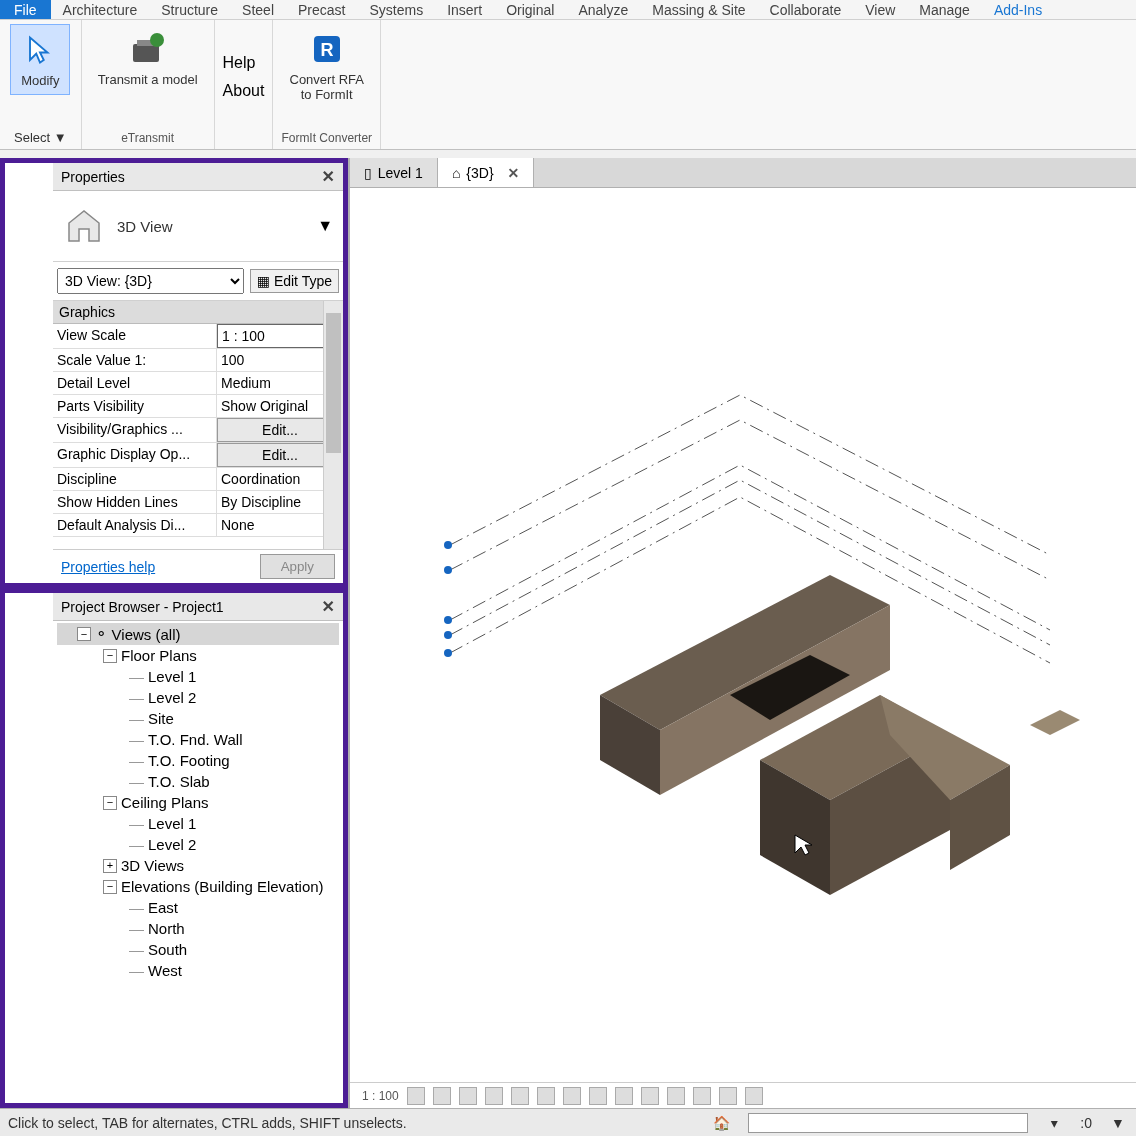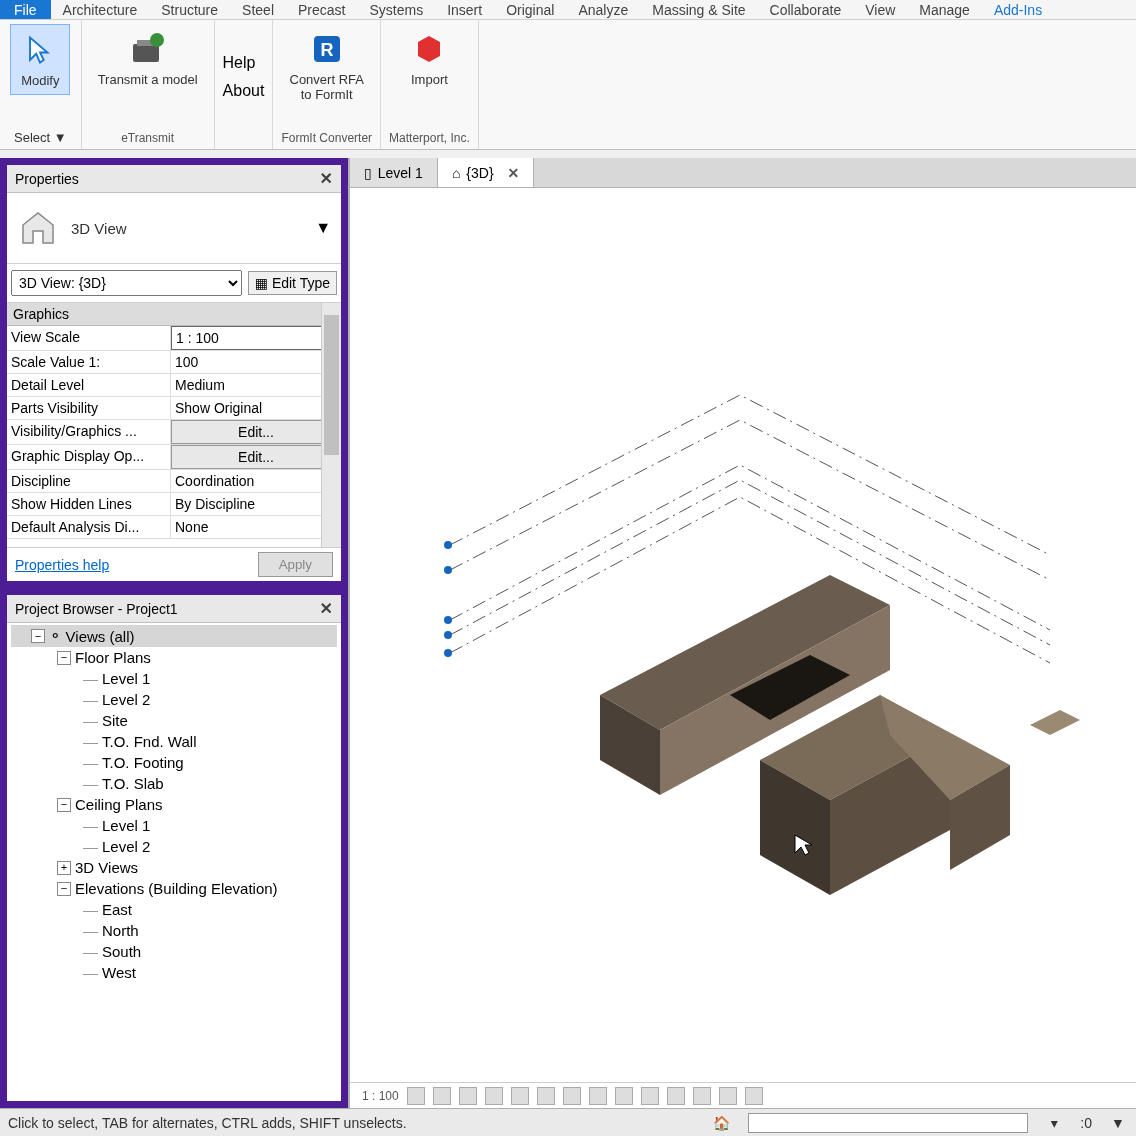--- a/index.html
+++ b/index.html
@@ -19,21 +19,21 @@
 .ribbon-btn.modify { background: #cfe2ff; border: 1px solid #7fb3ff; }
 .ribbon-btn .ico { width: 38px; height: 38px; margin-bottom: 4px; display: flex; align-items: center; justify-content: center; }
 .ribbon-group-label { font-size: 12px; color: #555; text-align: center; padding: 2px 0; }
 .select-drop { font-size: 13px; color: #333; padding: 2px 6px; }
 
 
 .main { position: absolute; top: 158px; left: 0; right: 0; bottom: 28px; display: flex; }
 .left-col { width: 350px; display: flex; flex-direction: column; border-right: 2px solid #b0b0b0; }
 
 
-.panel { background: #fff; border: 7px solid #4c1d95; display: flex; flex-direction: column; }
+.panel { background: #fff; border: 5px solid #4c1d95; display: flex; flex-direction: column; padding-left: 48px; }
 .panel-header { background: #e8e8e8; padding: 4px 8px; font-size: 14px; display: flex; justify-content: space-between; align-items: center; border-bottom: 1px solid #c0c0c0; }
 .close-x { font-size: 16px; cursor: pointer; font-weight: bold; color: #444; }
 
 .type-selector { display: flex; align-items: center; padding: 14px 10px; gap: 12px; border-bottom: 1px solid #d0d0d0; }
 .type-selector .house-ico { width: 42px; height: 42px; }
 .type-selector .label { font-size: 15px; color: #333; flex: 1; }
 
 .instance-row { display: flex; align-items: center; gap: 6px; padding: 6px 4px; border-bottom: 1px solid #d0d0d0; font-size: 14px; }
 .instance-row select { flex: 1; font-size: 14px; padding: 3px; }
 .edit-type-btn { display: flex; align-items: center; gap: 4px; padding: 3px 6px; border: 1px solid #999; background: #f0f0f0; cursor: pointer; font-size: 14px; }
@@ -149,33 +149,20 @@
               <text x="19" y="26" font-size="18" font-weight="bold" fill="#fff" text-anchor="middle">R</text>
             </svg>
         </span>
         <span style="white-space:pre-line">Convert RFA
 to FormIt</span>
       </div>
     </div>
     <div class="ribbon-group-label">FormIt Converter</div>
   </div>
 
-  <div class="ribbon-group">
-    <div class="items">
-      <div class="ribbon-btn">
-        <span class="ico">
-          <svg width="34" height="34" viewBox="0 0 34 34">
-              <path d="M17 4 L28 10 L28 24 L17 30 L6 24 L6 10 Z" fill="#e03030"></path>
-            </svg>
-        </span>
-        <span>Import</span>
-      </div>
-    </div>
-    <div class="ribbon-group-label">Matterport, Inc.</div>
-  </div>
 </div>
 
 <div class="main">
   <div class="left-col">
 
     <div class="panel" style="height:430px">
       <div class="panel-header">
         <span>Properties</span>
         <span class="close-x">✕</span>
       </div>

